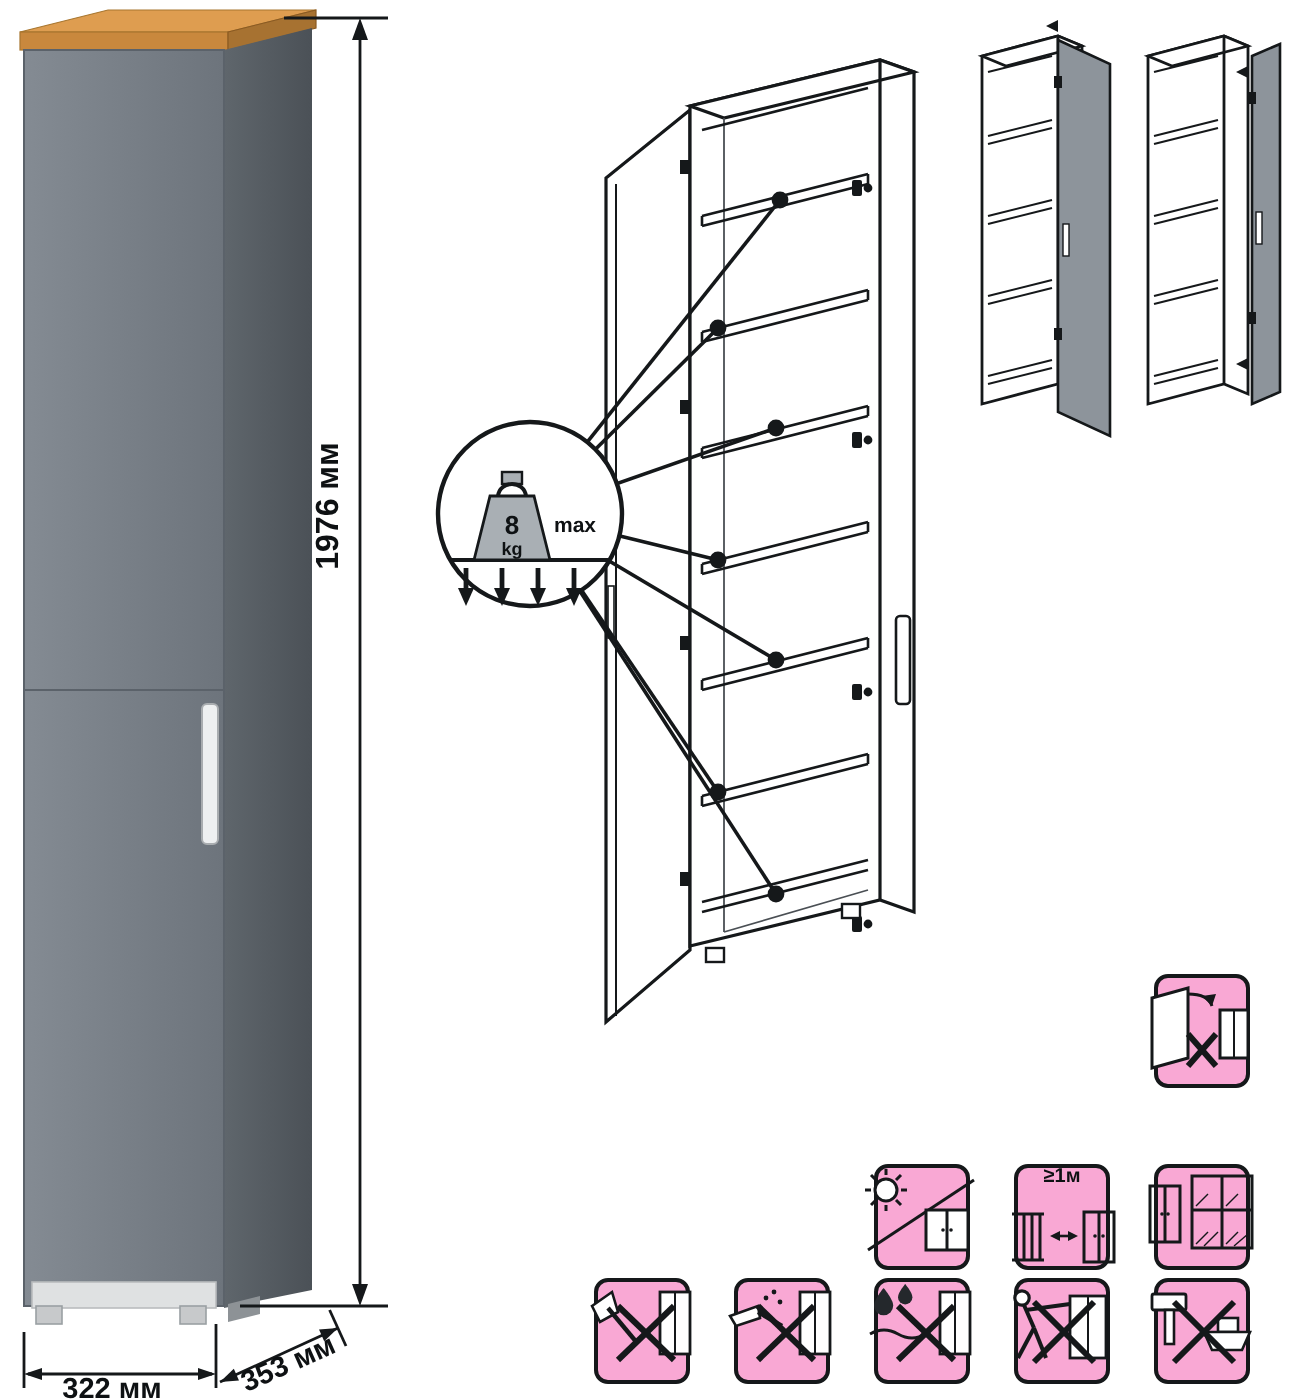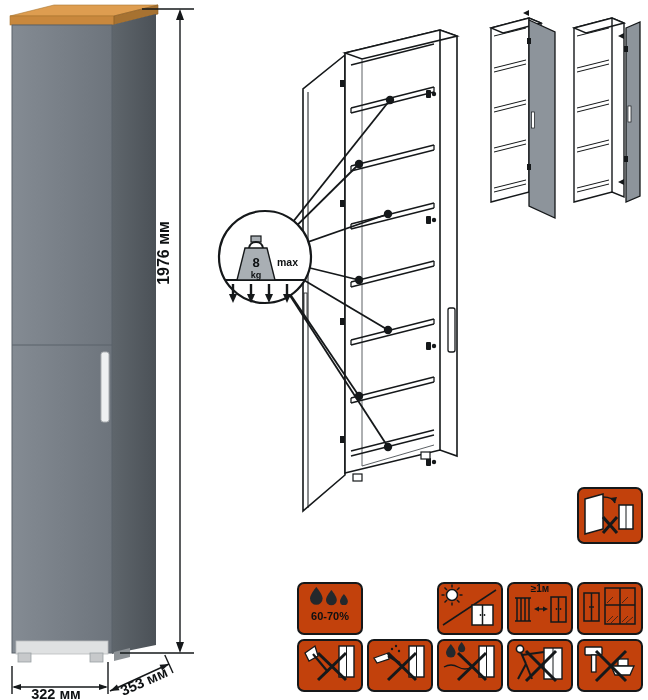--- a/index.html
+++ b/index.html
@@ -1,20 +1,20 @@
 <!DOCTYPE html>
 <html><head>
 <meta charset="utf-8">
 <style>
   html,body{margin:0;padding:0;background:#fff}
   .stage{position:relative;width:648px;height:700px;background:#fff;font-family:"Liberation Sans",sans-serif;overflow:hidden}
   .abs{position:absolute}
   svg{display:block}
-  .ibox{position:absolute;width:66px;height:53px;border:2.5px solid #15181a;border-radius:7px;background:#c2410c;
-        box-sizing:border-box;display:flex;flex-direction:column;align-items:center;justify-content:flex-start;gap:1px}
+  .ibox{position:absolute;width:48px;height:53px;border:2.5px solid #15181a;border-radius:7px;background:#f9a8d4;
+        box-sizing:border-box;display:flex;flex-direction:column;align-items:center;justify-content:space-between;gap:1px}
   .cap{font-weight:bold;font-size:11px;color:#0e1113;line-height:1;white-space:nowrap}
   .cap.small{font-size:8.6px;letter-spacing:-0.2px}
   .cap.tiny{font-size:10px}
   text{fill:#0e1113}
 </style>
 </head>
 <body>
 
 <div class="stage">
 
@@ -244,28 +244,20 @@
       <polygon points="34,14 29,9 36,8" fill="#15181a"></polygon>
       <rect x="38" y="16" width="14" height="24" fill="#fff" stroke="#15181a" stroke-width="1.5"></rect>
       <line x1="45" y1="16" x2="45" y2="40" stroke="#15181a" stroke-width="1"></line>
       <g stroke="#15181a" stroke-width="3">
           <line x1="22" y1="28" x2="36" y2="44"></line>
           <line x1="36" y1="28" x2="22" y2="44"></line>
         </g>
     </svg>
   </div>
 
-  <div class="ibox" style="left:297px;top:582px">
-    <svg width="56" height="26" viewBox="0 0 56 26">
-      <path d="M6,0 C6,0 0,7 0,11 A6,6 0 0 0 12,11 C12,7 6,0 6,0 Z" transform="translate(8,3) scale(1.05)" fill="#24282c"></path>
-      <path d="M6,0 C6,0 0,7 0,11 A6,6 0 0 0 12,11 C12,7 6,0 6,0 Z" transform="translate(24,6) scale(0.9)" fill="#24282c"></path>
-      <path d="M6,0 C6,0 0,7 0,11 A6,6 0 0 0 12,11 C12,7 6,0 6,0 Z" transform="translate(38,10) scale(0.65)" fill="#24282c"></path>
-    </svg>
-    <span class="cap">60-70%</span>
-  </div>
 
 
   <div class="ibox" style="left:437px;top:582px">
     <svg width="58" height="44" viewBox="0 0 58 44">
       <g stroke="#15181a" stroke-width="1.5" fill="#fff">
         <circle cx="11" cy="11" r="5.5"></circle>
         <line x1="11" y1="3.5" x2="11" y2="0.5"></line>
           <line x1="16" y1="6" x2="18.5" y2="3.5"></line>
         <line x1="18.5" y1="11" x2="21.5" y2="11"></line>
           <line x1="6" y1="6" x2="3.5" y2="3.5"></line>

